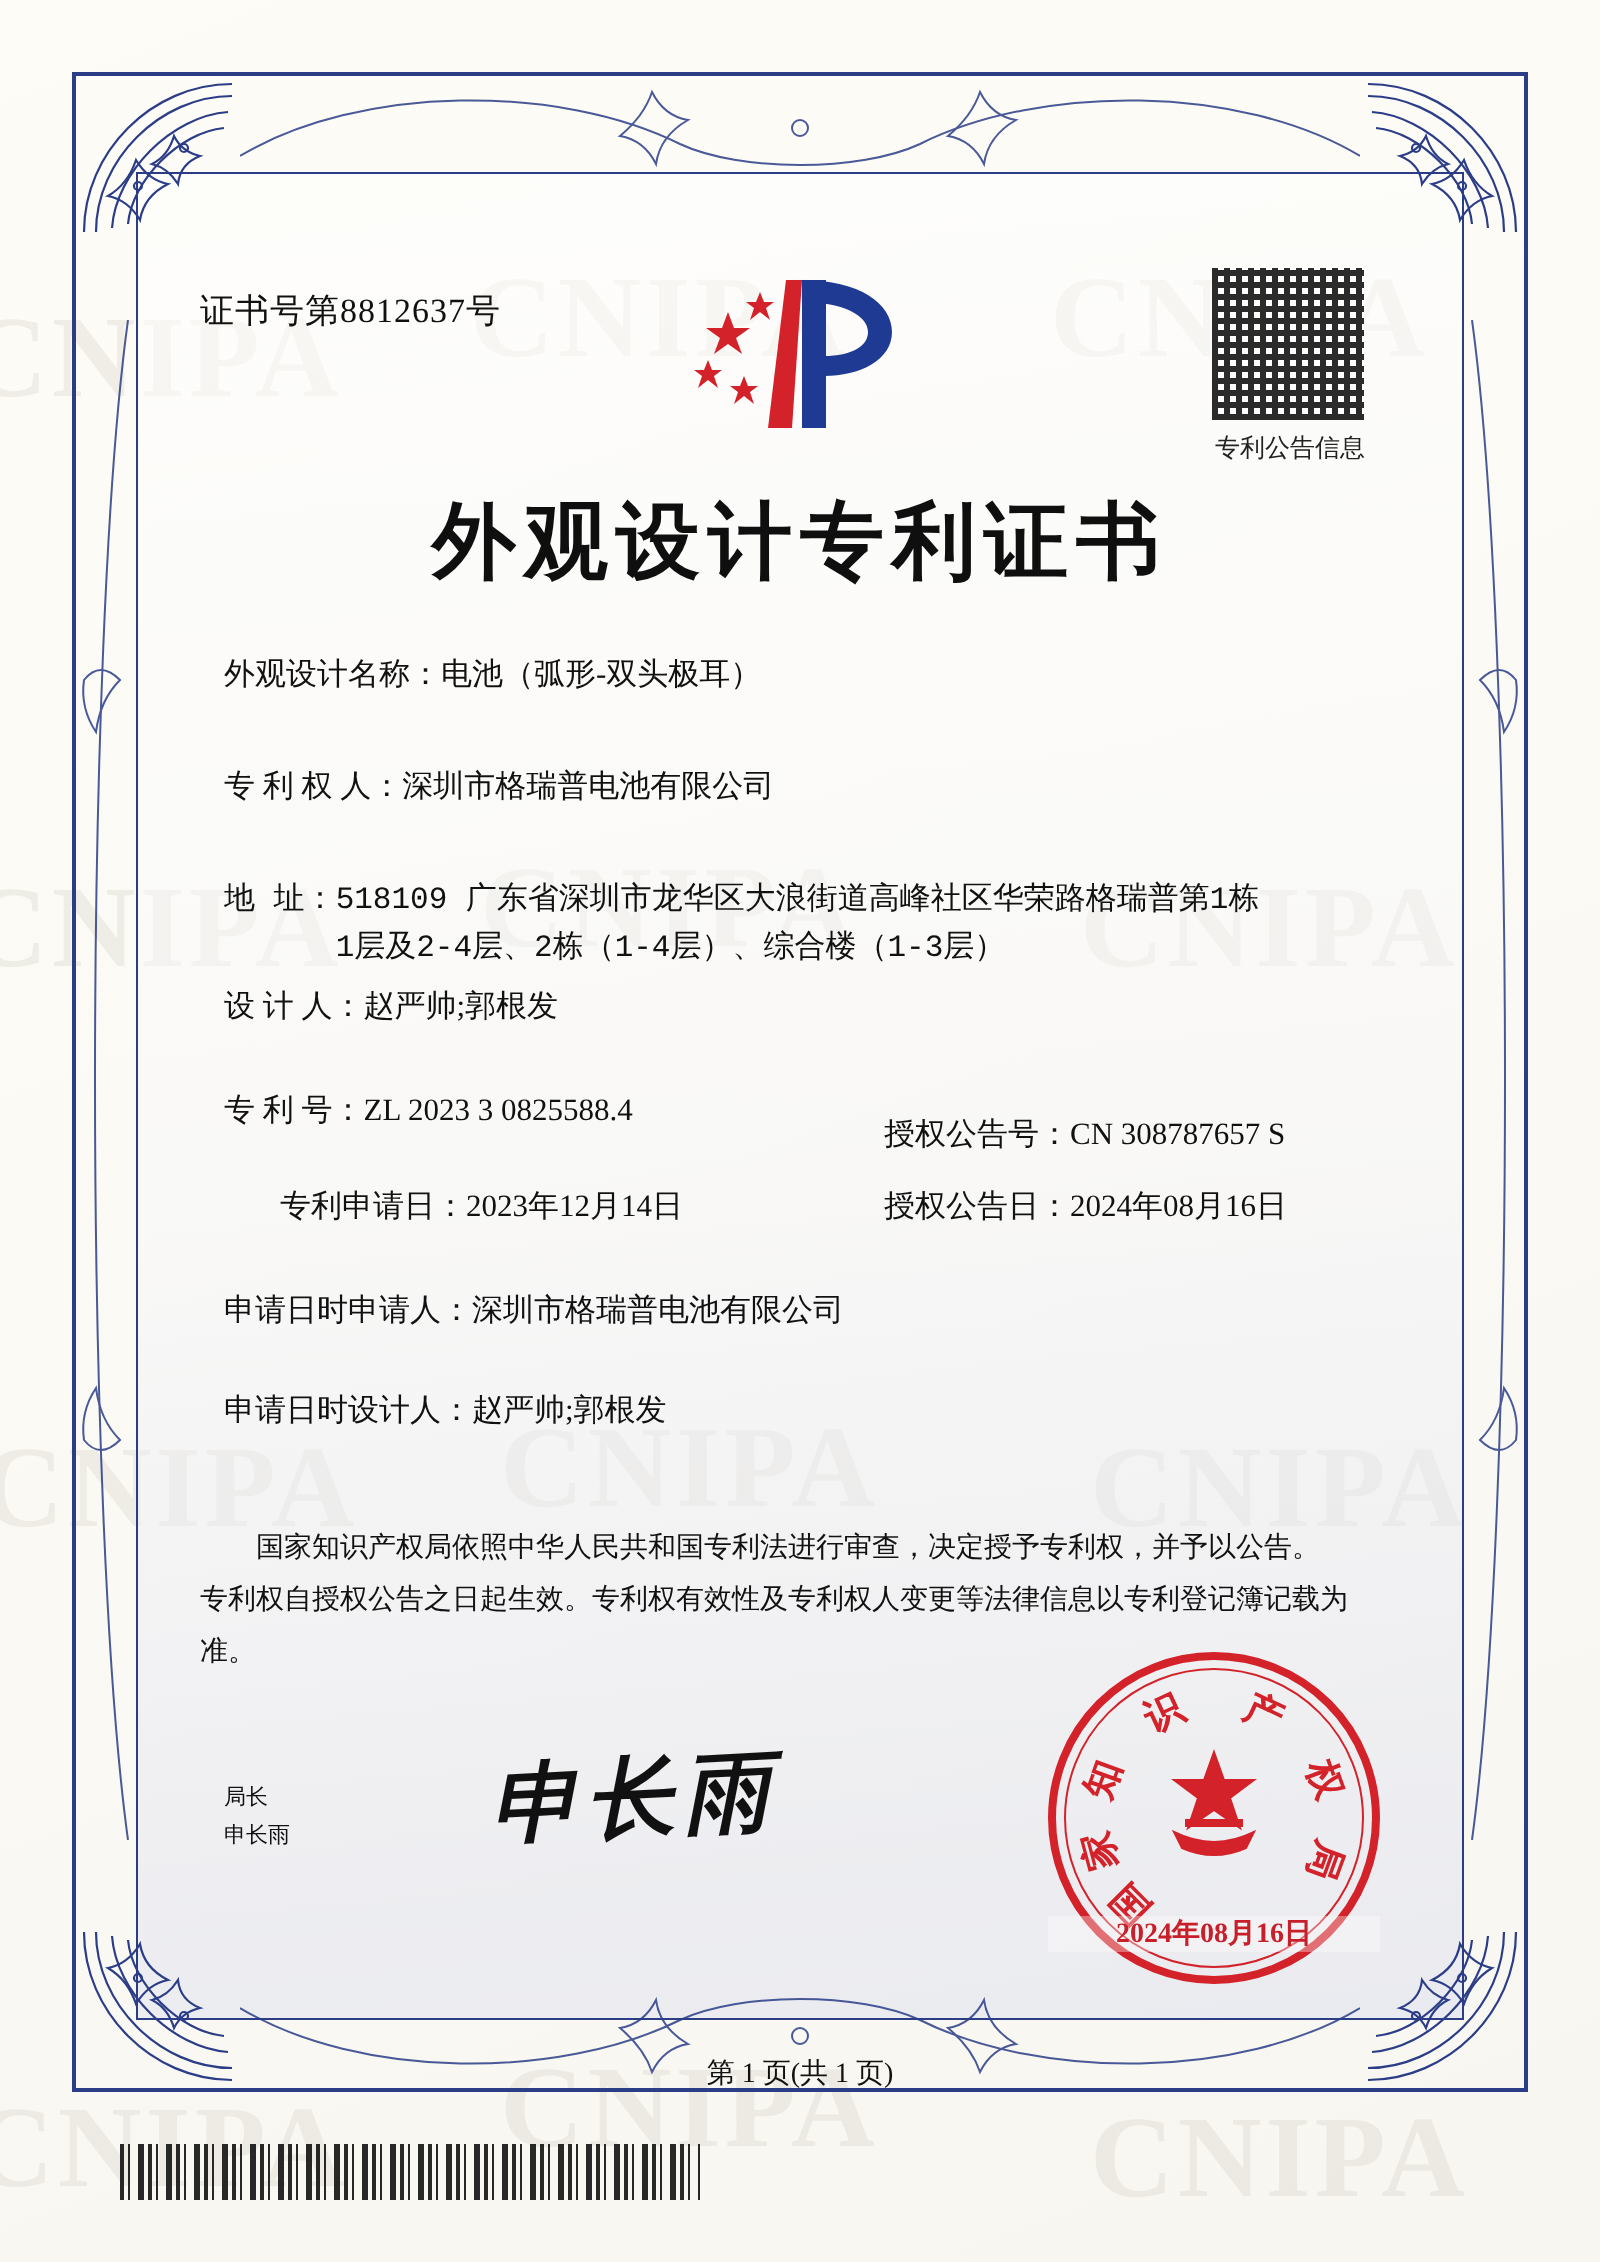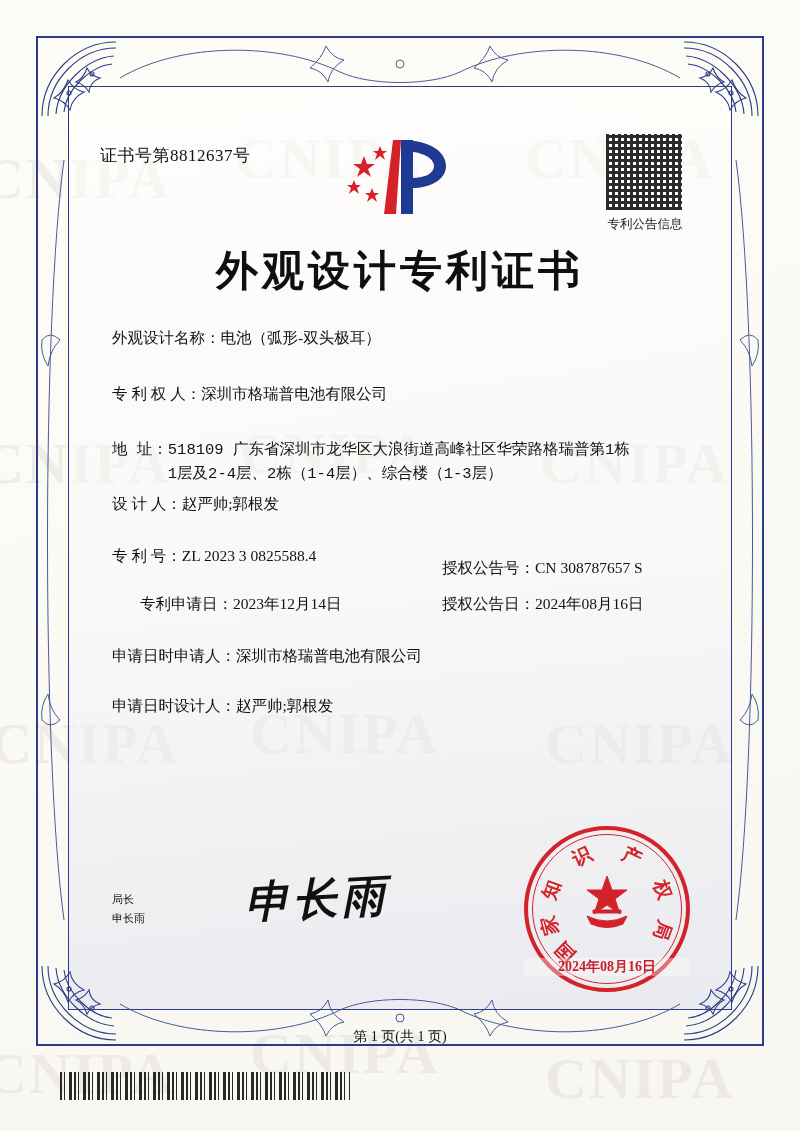--- a/index.html
+++ b/index.html
@@ -432,20 +432,24 @@
 
     <div class="row f-applicant">
       <span class="lbl">申请日时申请人：</span><span class="val">深圳市格瑞普电池有限公司</span>
     </div>
 
     <div class="row f-origdesign">
       <span class="lbl">申请日时设计人：</span><span class="val">赵严帅;郭根发</span>
     </div>
   </div>
 
+  <div class="statement">
+    <p class="indent">国家知识产权局依照中华人民共和国专利法进行审查，决定授予专利权，并予以公告。</p>
+    <p>专利权自授权公告之日起生效。专利权有效性及专利权人变更等法律信息以专利登记簿记载为准。</p>
+  </div>
 
   <div class="sig-label">
     <div>局长</div>
     <div>申长雨</div>
   </div>
   <div class="sig-script">申长雨</div>
 
   <div class="seal">
     <div class="ring"></div>
     <div class="ring2"></div>

